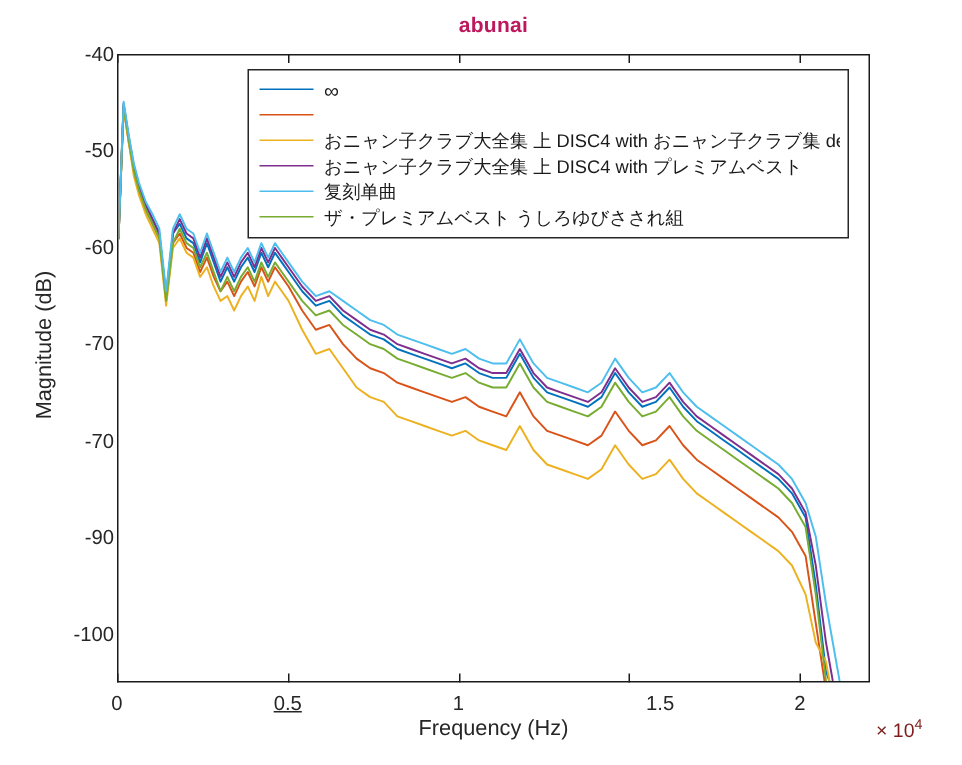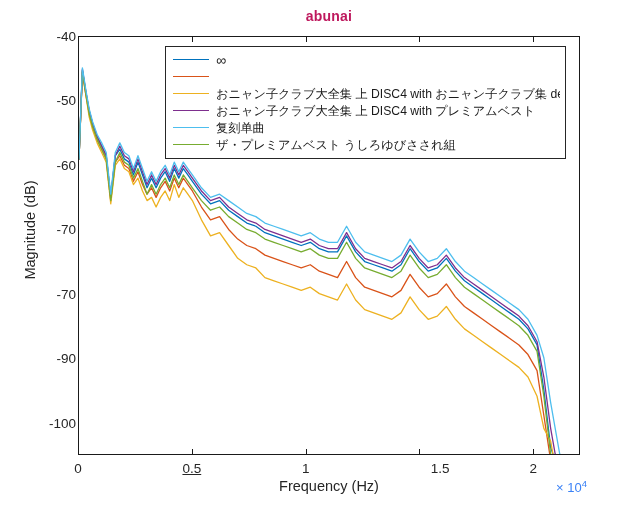--- a/index.html
+++ b/index.html
@@ -118,24 +118,24 @@
     position: absolute;
     left: 78px;
     top: 478px;
     width: 502px;
     text-align: center;
     font-size: 14.5px;
     color: #262626;
   }
   #x-exponent {
     position: absolute;
-    left: 556px;
+    left: 584px;
     top: 478px;
     font-size: 13px;
-    color: #3b82f6;
+    color: #7f1d1d;
     white-space: nowrap;
   }
   #x-exponent sup {
     font-size: 9.5px;
     vertical-align: super;
   }
   #ylabel {
     position: absolute;
     left: -180px;
     top: 222px;

